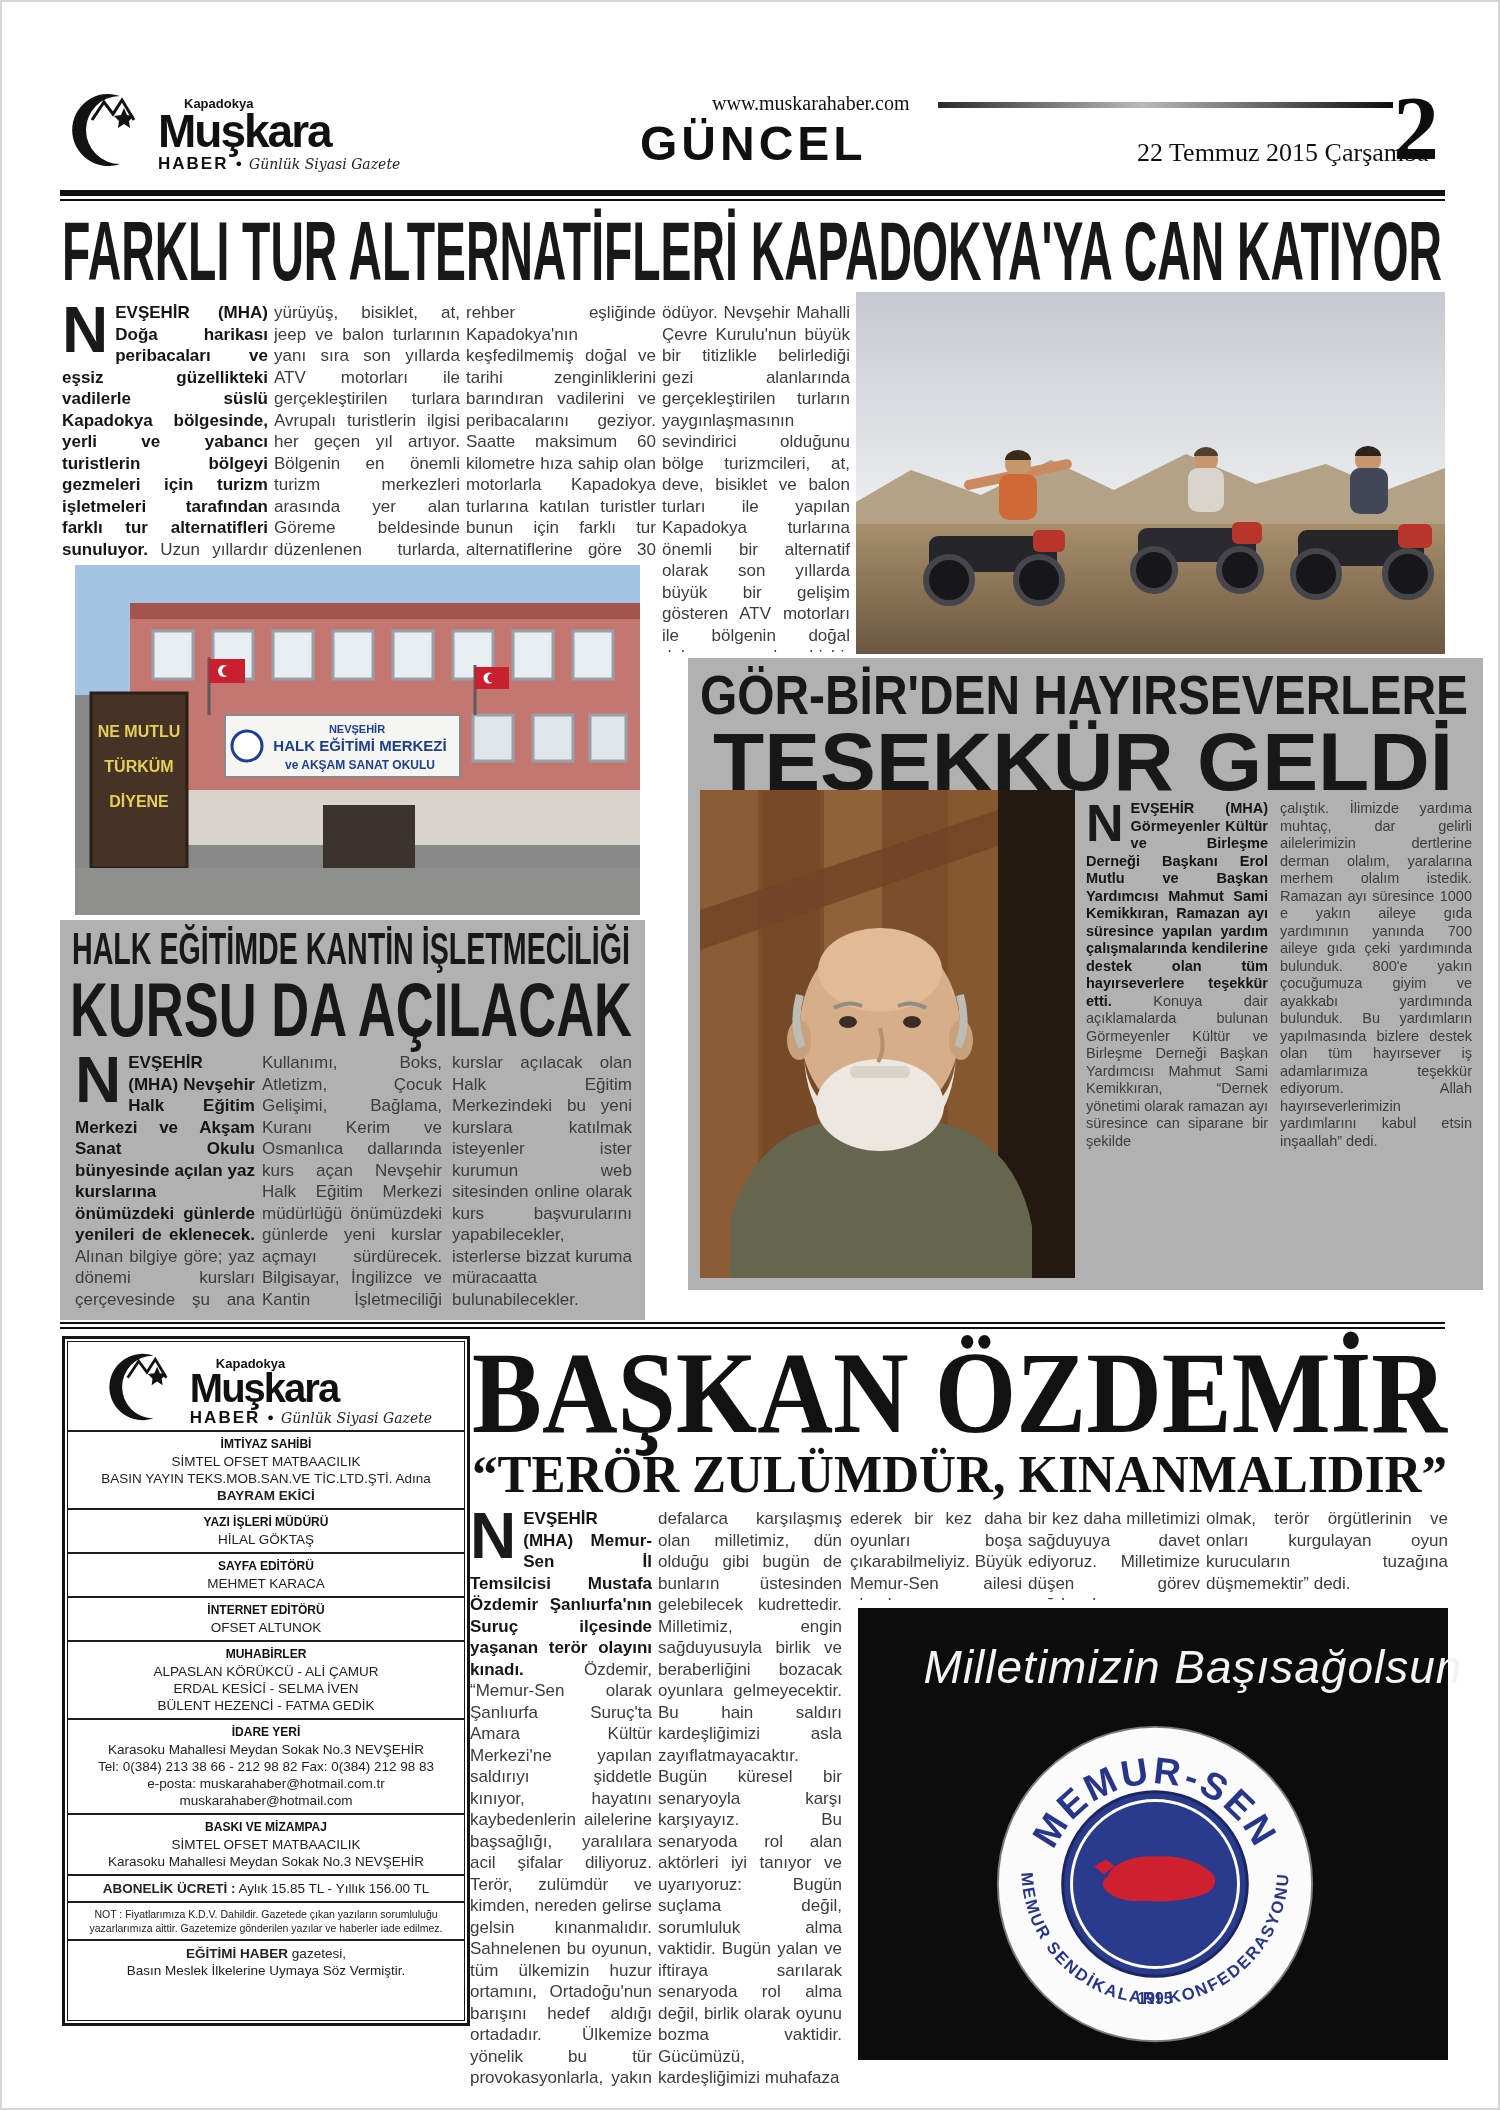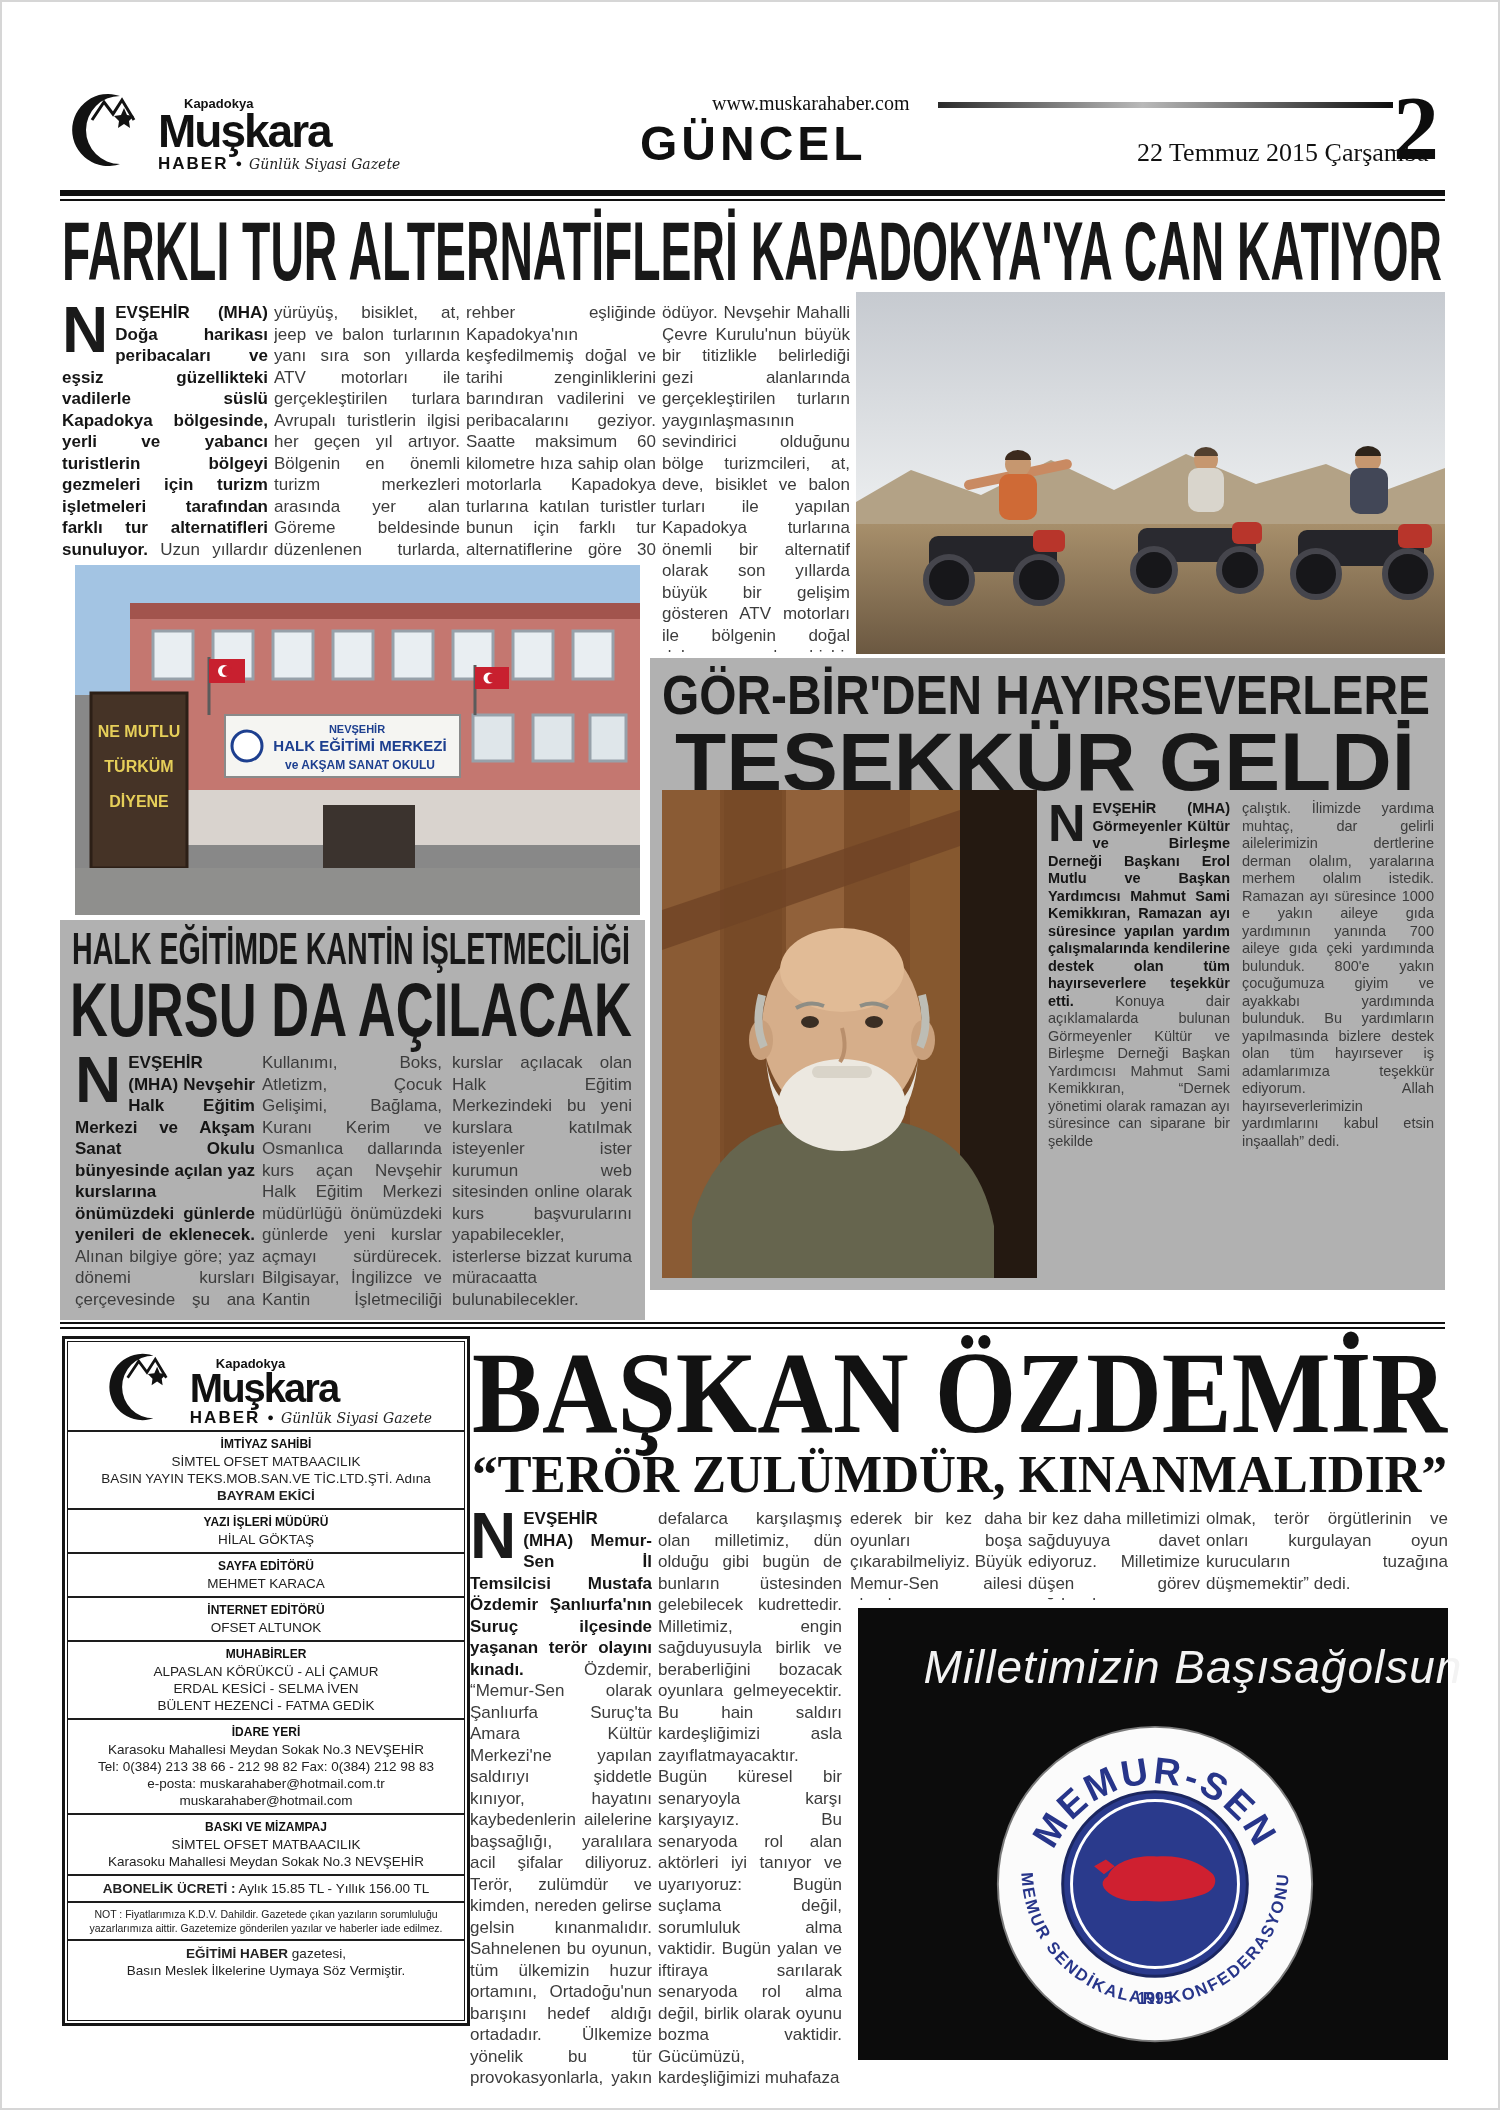--- a/index.html
+++ b/index.html
@@ -189,21 +189,21 @@
         <line x1="400" y1="100" x2="400" y2="150" stroke="#5b5b5b" stroke-width="3"></line>
         <rect x="400" y="102" width="34" height="22" fill="#c8202f"></rect>
           <circle cx="414" cy="113" r="5.5" fill="#ffffff"></circle>
           <circle cx="417" cy="113" r="4.5" fill="#c8202f"></circle>
       </g>
       <rect x="248" y="240" width="92" height="68" fill="#3b332e"></rect>
       <rect x="0" y="303" width="565" height="47" fill="#8f8f8d"></rect>
     </svg>
   </div>
 
-  <div class="graybox" style="left:650px;top:658px;width:795px;height:632px;">
+  <div class="graybox" style="left:688px;top:658px;width:795px;height:632px;">
     <svg class="hsvg" style="left:12px;top:6px;" width="770" height="62">
       <text x="0" y="50" font-size="56" textLength="768" lengthAdjust="spacingAndGlyphs" class="h-cond">GÖR-BİR'DEN HAYIRSEVERLERE</text>
     </svg>
     <svg class="hsvg" style="left:25px;top:62px;" width="745" height="82">
       <text x="0" y="70" font-size="82" textLength="740" lengthAdjust="spacingAndGlyphs" class="h-cond">TEŞEKKÜR GELDİ</text>
     </svg>
 
     <div class="photo" style="left:12px;top:132px;width:375px;height:488px;">
       <svg width="375" height="488">
         <rect x="0" y="0" width="375" height="488" fill="#7c4e2a"></rect>

